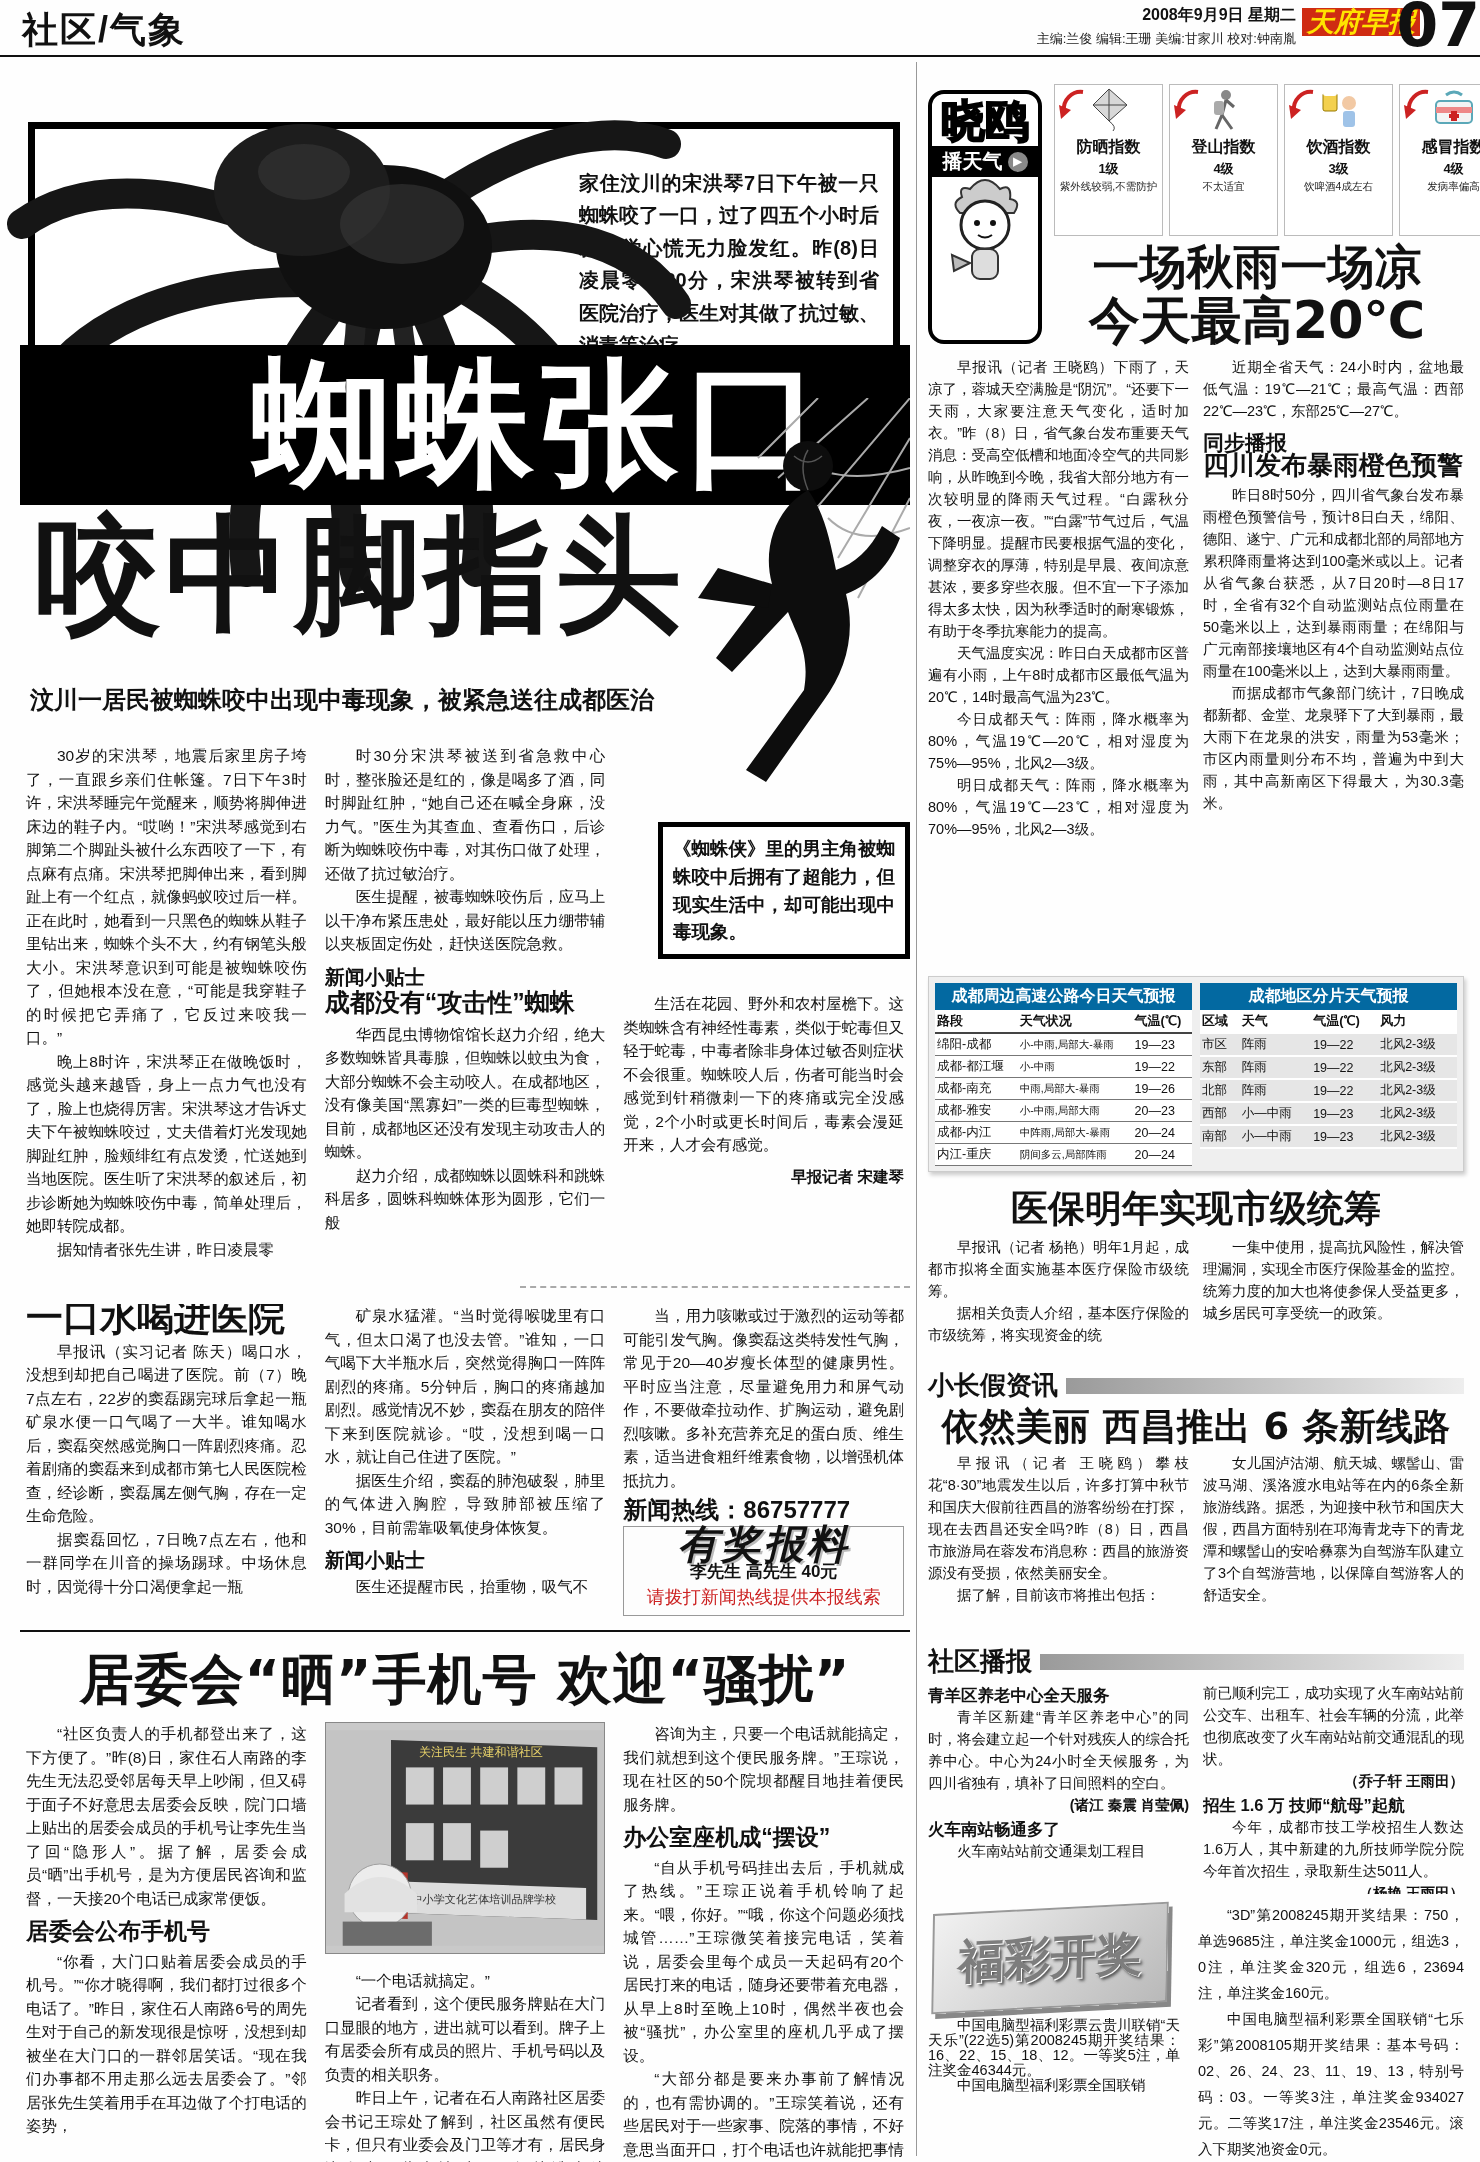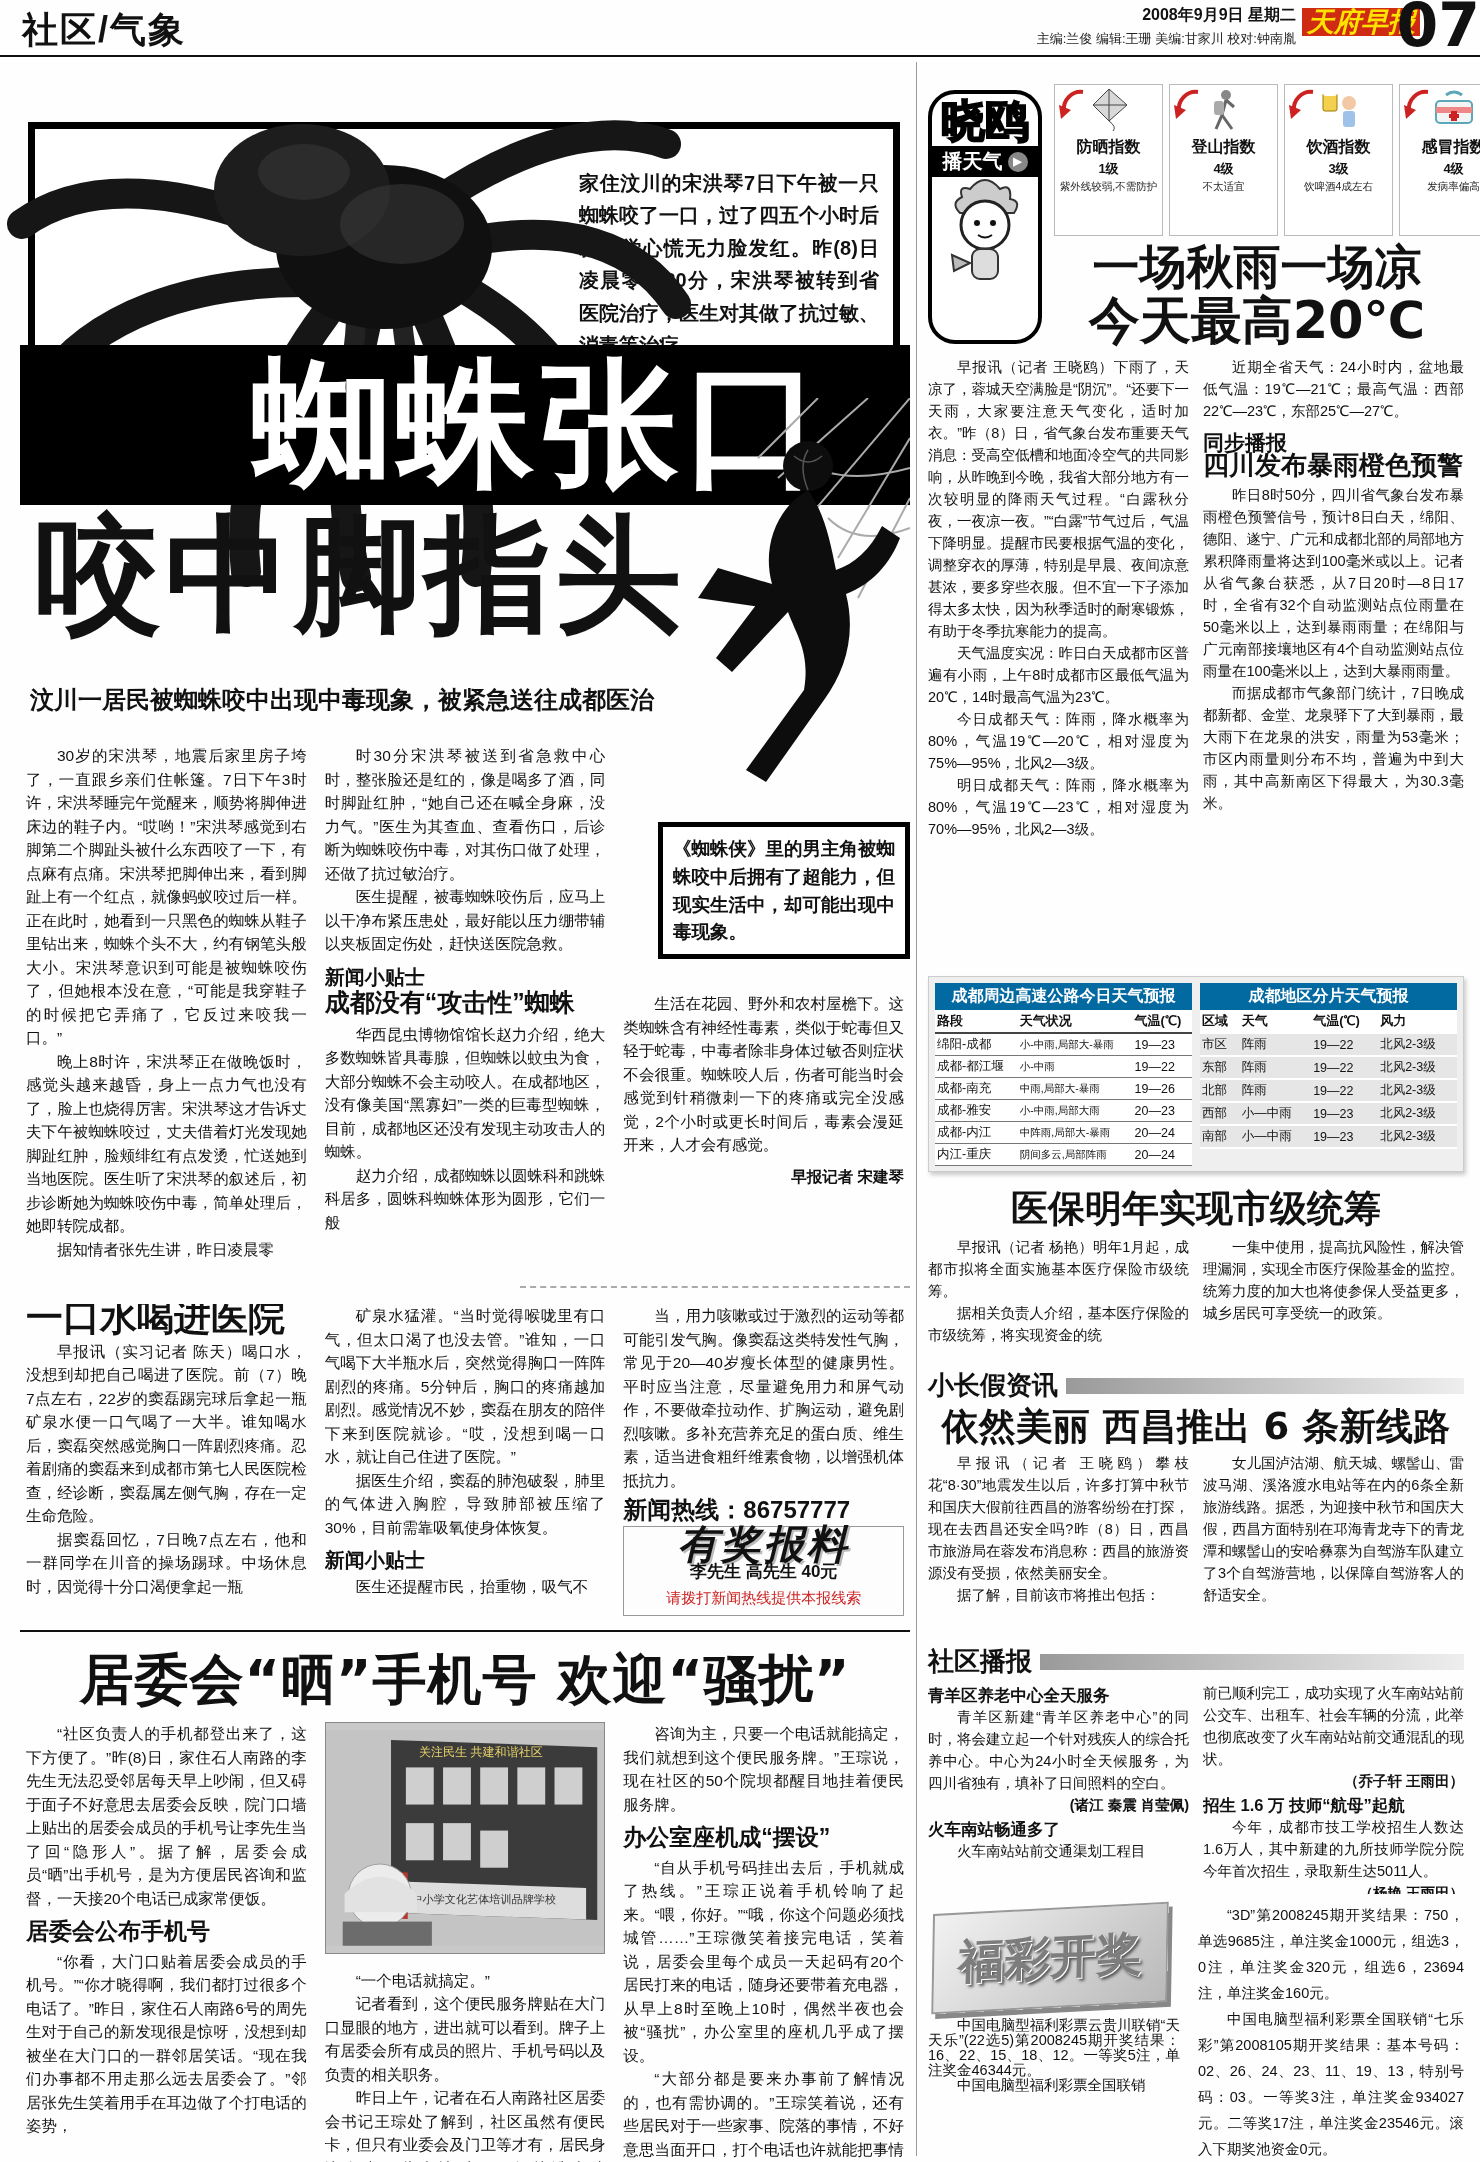--- a/index.html
+++ b/index.html
@@ -37,31 +37,31 @@
   .spidey-cap{border:5px solid #000;padding:8px 10px;font-size:18.5px;font-weight:bold;line-height:1.5;background:#fff;text-align:justify}
   .dashed{position:absolute;top:1226px;left:500px;right:0;border-top:2px dashed #aaa}
   .water{position:absolute;top:1244px;left:6px;width:878px;height:316px;display:flex;gap:18px}
   .water-title{font-size:37px;font-weight:900;margin:2px 0 10px;text-indent:0;white-space:nowrap}
   .w3p{max-height:190px;overflow:hidden}
   .hotline{font-size:24px;font-weight:bold;text-indent:0;margin:6px 0 4px}
   .reward{border:1px solid #999;padding:6px 8px;text-align:center;background:#fdfdfd}
   .reward-title{font-size:40px;font-weight:900;font-style:italic;letter-spacing:3px;
                 color:#111;text-shadow:2px 2px 0 #bbb}
   .reward-names{font-size:17px;font-weight:bold;margin-top:4px}
-  .reward-note{font-size:15px;color:#c22;margin-top:2px}
+  .reward-note{font-size:18px;color:#c22;margin-top:2px}
   .rule2{position:absolute;top:1570px;left:0;width:890px;height:2px;background:#111}
   .cmt-title{position:absolute;top:1584px;left:0;width:890px;text-align:center;font-size:54px;font-weight:900;
              letter-spacing:1px;white-space:nowrap;font-family:"DejaVu Sans",sans-serif}
   .cmt-cols{position:absolute;top:1662px;left:6px;width:878px;height:492px;display:flex;gap:18px}
   .cmt-sub{font-weight:bold;font-size:23px;margin:10px 0 6px;text-indent:0}
   .photo{width:100%;height:232px;background:#c9c9c9;border:1px solid #888;box-sizing:border-box;margin-bottom:8px}
   .relcol{position:relative}
   
   .right{position:absolute;left:928px;top:84px;width:536px}
-  .xo-box{position:absolute;left:0;top:6px;width:114px;height:254px;border:4px solid #000;border-radius:27px;
+  .xo-box{position:absolute;left:0;top:6px;width:114px;height:254px;border:4px solid #000;border-radius:16px;
           background:#fff;overflow:hidden;box-sizing:border-box}
   .xo-name{font-size:44px;font-weight:900;text-align:center;line-height:1.05;padding-top:4px;color:#fff;
            -webkit-text-stroke:2px #000;text-shadow:0 0 1px #000;font-family:"DejaVu Sans",sans-serif}
   .xo-bar{background:#000;color:#fff;font-size:20px;font-weight:bold;display:flex;align-items:center;
           justify-content:center;gap:5px;padding:2px 0;margin-top:2px}
   .xo-play{display:inline-flex;width:20px;height:20px;border-radius:50%;background:#888;color:#fff;
            font-size:11px;align-items:center;justify-content:center}
   .idx-row{position:absolute;left:126px;top:0;width:454px;display:flex;gap:6px}
   .idx{flex:1;border:1px solid #bbb;padding:2px 1px;text-align:center;position:relative;height:152px;box-sizing:border-box;background:#fff}
   .idx-label{font-size:16px;font-weight:bold;margin-top:2px}

